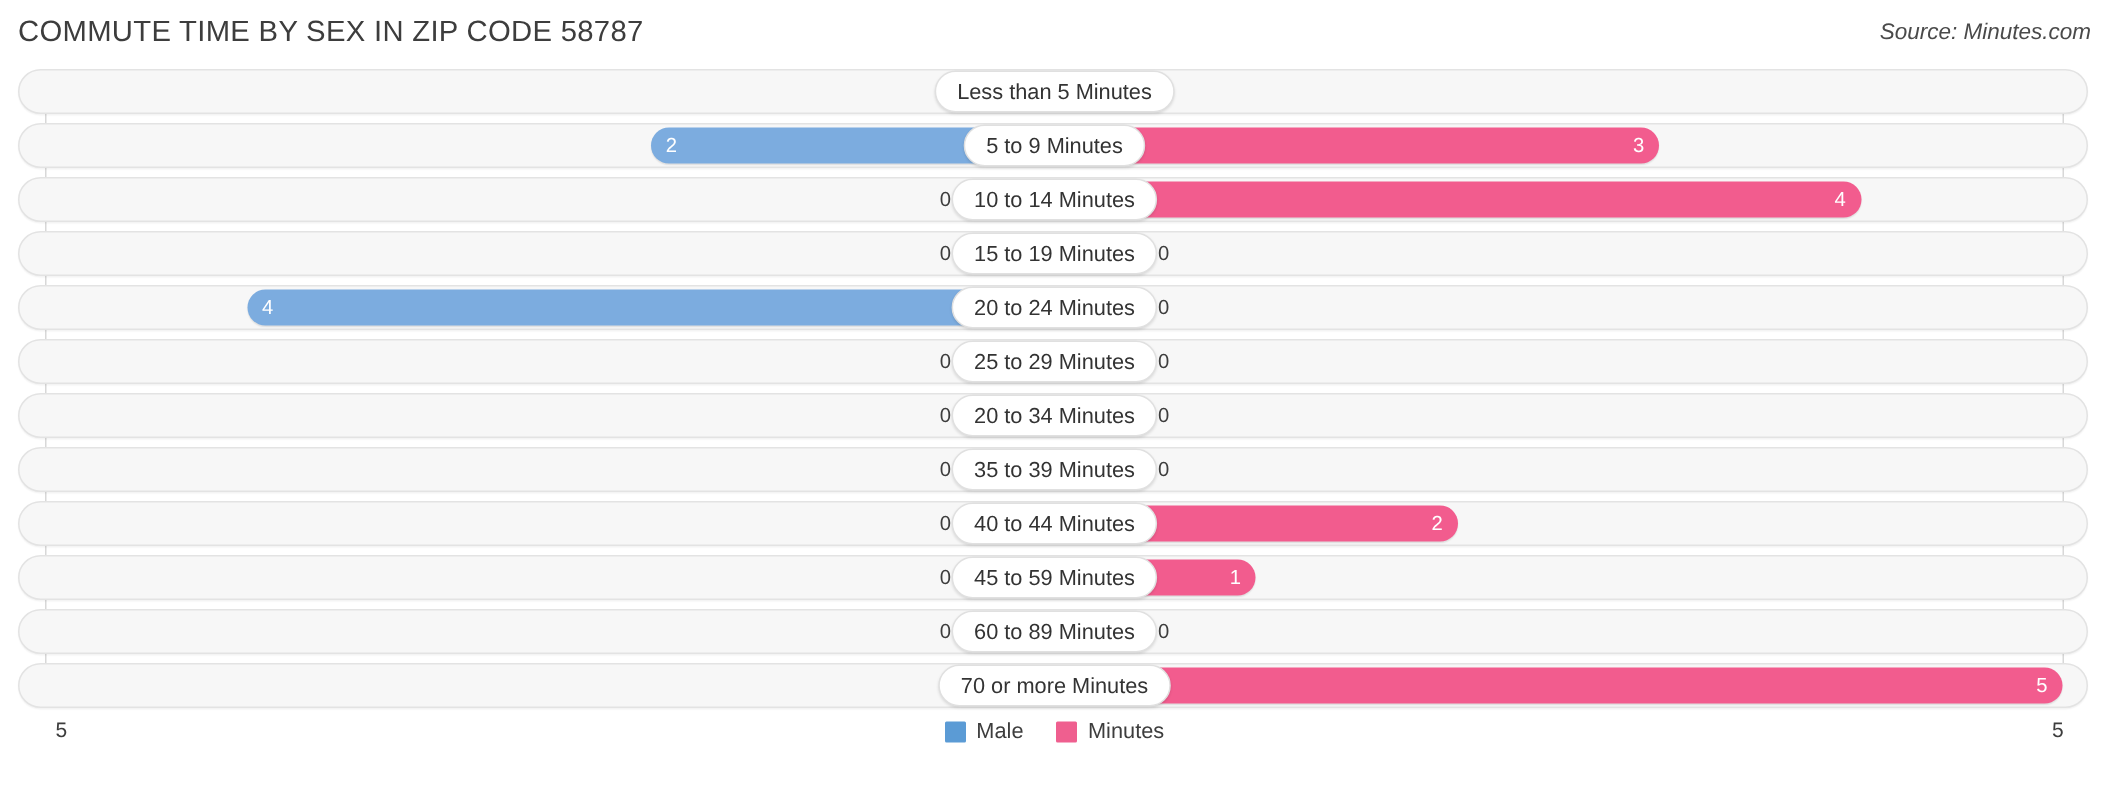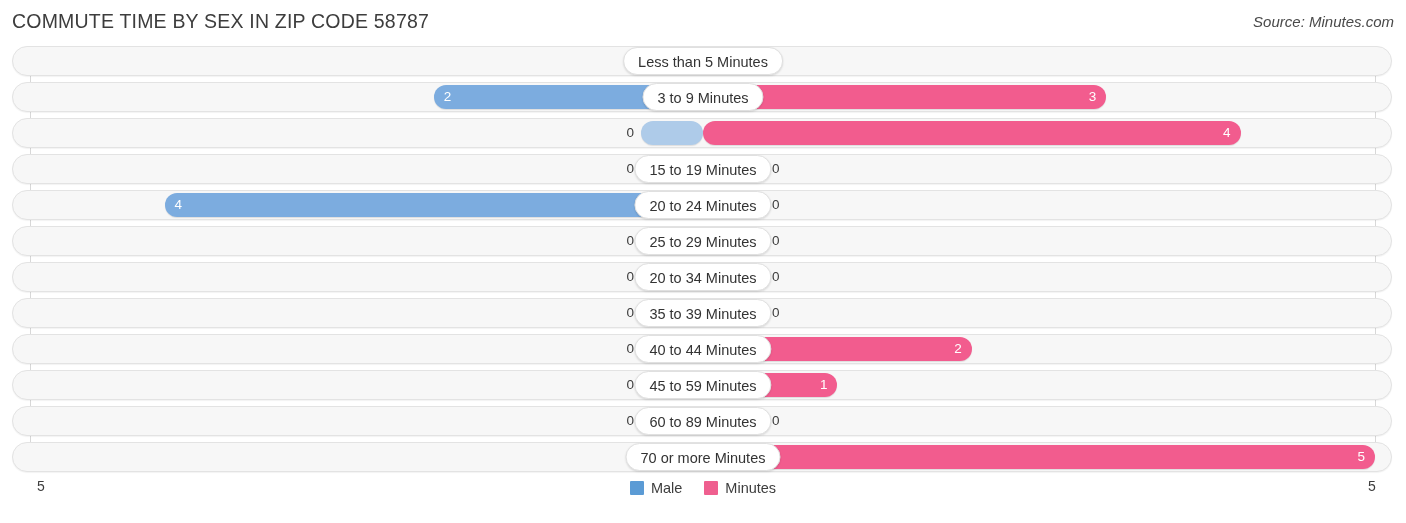--- a/index.html
+++ b/index.html
@@ -197,30 +197,31 @@
         <div class="pill" style="left: 703px;">Less than 5 Minutes</div>
       </div>
       <div class="row">
         <div class="track"></div>
         <div class="bar male" style="left: 433.8px; width: 269.2px;">
           <span class="bar-value male-val inside">2</span>
         </div>
         <div class="bar female" style="left: 703px; width: 403.2px;">
           <span class="bar-value female-val inside">3</span>
         </div>
-        <div class="pill" style="left: 703px;">3 to 9 Minutes</div>
+        <div class="pill" style="left: 703px;">5 to 9 Minutes</div>
       </div>
       <div class="row">
         <div class="track"></div>
         <div class="bar male zero" style="left: 641px; width: 62px;">
           <span class="bar-value male-val outside">0</span>
         </div>
         <div class="bar female" style="left: 703px; width: 537.6px;">
           <span class="bar-value female-val inside">4</span>
         </div>
+        <div class="pill" style="left: 703px;">10 to 14 Minutes</div>
       </div>
       <div class="row">
         <div class="track"></div>
         <div class="bar male zero" style="left: 641px; width: 62px;">
           <span class="bar-value male-val outside">0</span>
         </div>
         <div class="bar female zero" style="left: 703px; width: 62px;">
           <span class="bar-value female-val outside">0</span>
         </div>
         <div class="pill" style="left: 703px;">15 to 19 Minutes</div>

